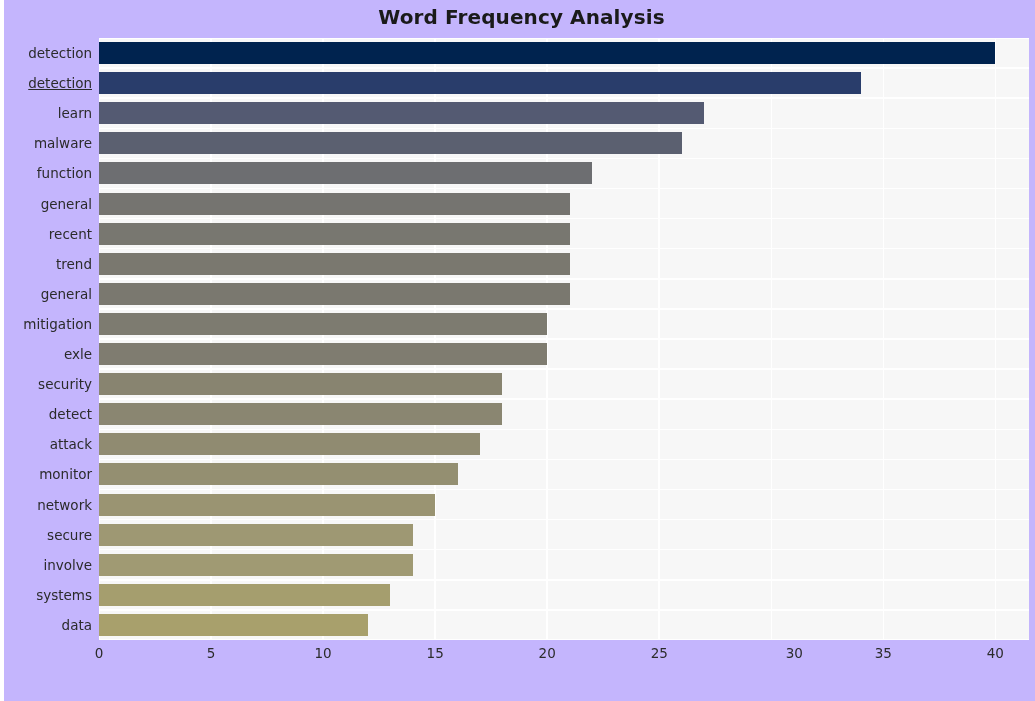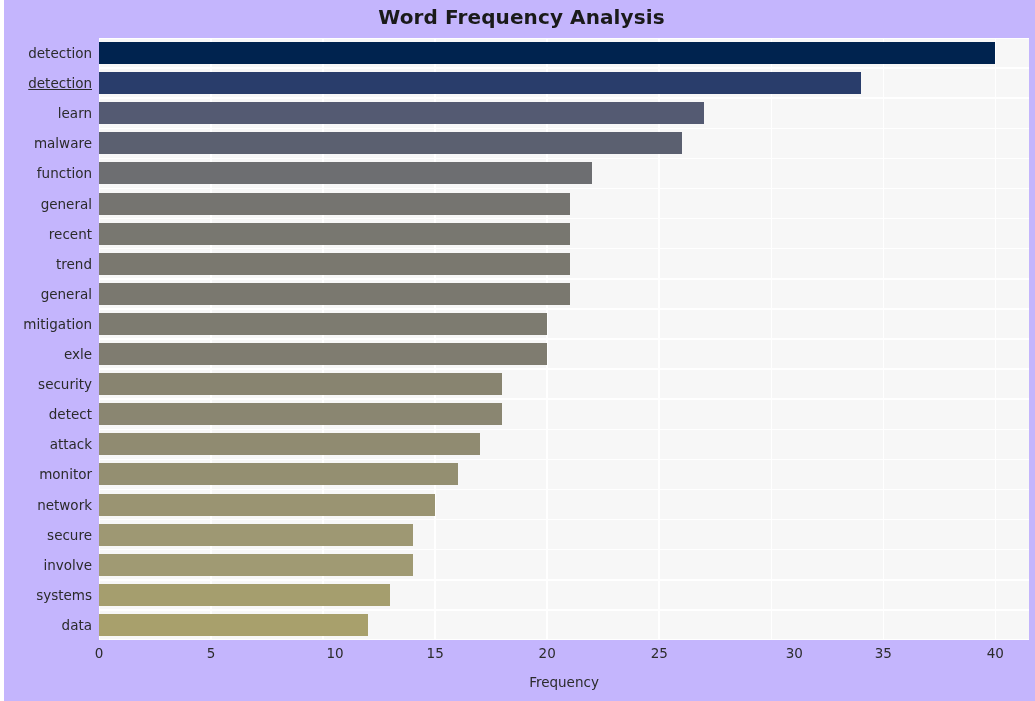--- a/index.html
+++ b/index.html
@@ -199,24 +199,23 @@
       <div class="ytick" style="top: 459.55px;">network</div>
       <div class="ytick" style="top: 489.65px;">secure</div>
       <div class="ytick" style="top: 519.75px;">involve</div>
       <div class="ytick" style="top: 549.85px;">systems</div>
       <div class="ytick" style="top: 579.95px;">data</div>
     </div>
 
   <div id="xtick-layer">
       <div class="xtick" style="left: 0px;">0</div>
       <div class="xtick" style="left: 112.048px;">5</div>
-      <div class="xtick" style="left: 224.096px; margin-left: 12px;">10</div>
+      <div class="xtick" style="left: 224.096px;">10</div>
       <div class="xtick" style="left: 336.145px;">15</div>
       <div class="xtick" style="left: 448.193px;">20</div>
       <div class="xtick" style="left: 560.241px;">25</div>
       <div class="xtick" style="left: 672.289px; margin-left: 23px;">30</div>
       <div class="xtick" style="left: 784.337px;">35</div>
       <div class="xtick" style="left: 896.386px;">40</div>
     </div>
 
-  <div id="xaxis-label">Frequency</div>
 
 </div>
 
 </body></html>

